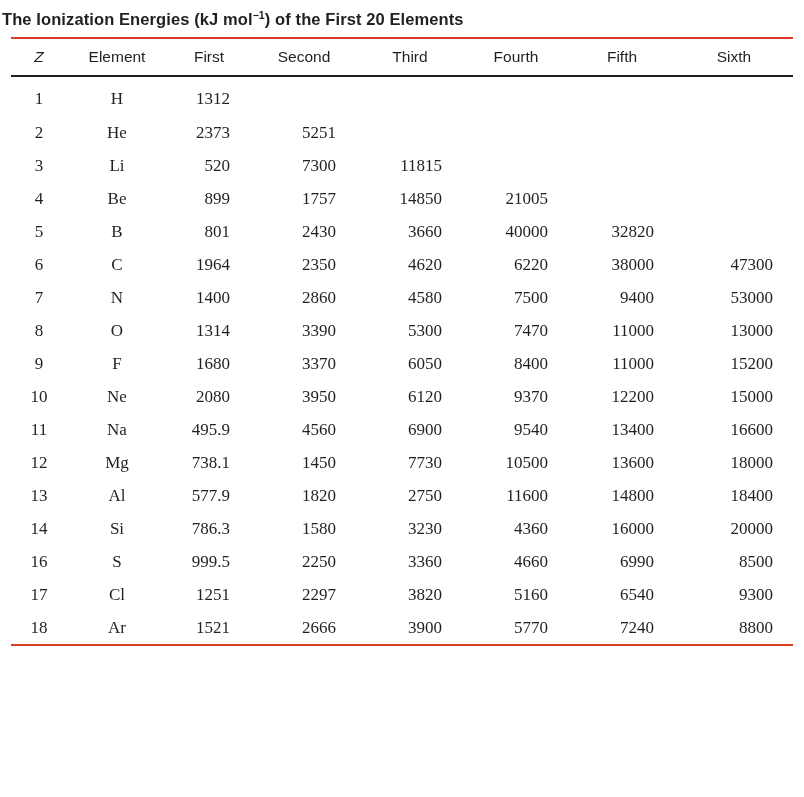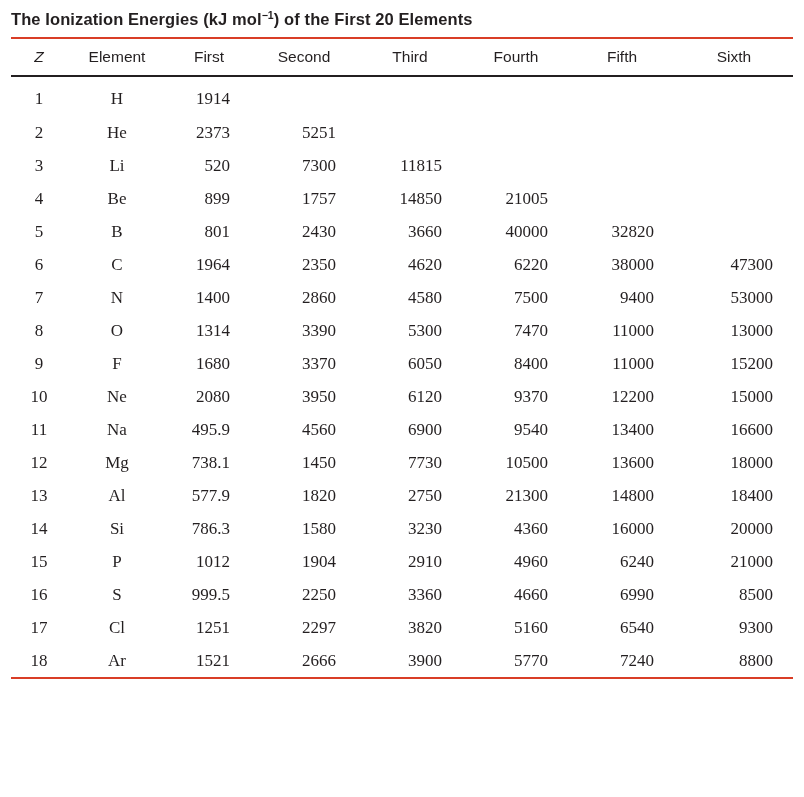--- a/index.html
+++ b/index.html
@@ -15,21 +15,21 @@
     overflow: hidden;
   }
   .page {
     position: relative;
     width: 804px;
     height: 797px;
     box-sizing: border-box;
   }
   
   .title-block {
-    padding: 9px 11px 0 11px;
+    padding: 9px 11px 0 2px;
   }
   .table-title {
     font-family: "Liberation Sans", "DejaVu Sans", sans-serif;
     font-weight: bold;
     font-size: 16.5px;
     line-height: 20px;
     color: #231f20;
     letter-spacing: 0.1px;
     white-space: nowrap;
   }
@@ -143,21 +143,21 @@
         <col class="c-second">
       <col class="c-third">
         <col class="c-fourth">
         <col class="c-fifth">
         <col class="c-sixth">
     </colgroup>
     <tbody id="table-body">
         <tr>
           <td class="z-cell">1</td>
           <td class="el-cell">H</td>
-          <td class="num">1914</td>
+          <td class="num">1312</td>
           <td class="num"></td>
           <td class="num"></td>
           <td class="num"></td>
           <td class="num"></td>
           <td class="num last"></td>
         </tr>
         <tr>
           <td class="z-cell">2</td>
           <td class="el-cell">He</td>
           <td class="num">2373</td>
@@ -266,45 +266,35 @@
           <td class="num">10500</td>
           <td class="num">13600</td>
           <td class="num last">18000</td>
         </tr>
         <tr>
           <td class="z-cell">13</td>
           <td class="el-cell">Al</td>
           <td class="num">577.9</td>
           <td class="num">1820</td>
           <td class="num">2750</td>
-          <td class="num">21300</td>
+          <td class="num">11600</td>
           <td class="num">14800</td>
           <td class="num last">18400</td>
         </tr>
         <tr>
           <td class="z-cell">14</td>
           <td class="el-cell">Si</td>
           <td class="num">786.3</td>
           <td class="num">1580</td>
           <td class="num">3230</td>
           <td class="num">4360</td>
           <td class="num">16000</td>
           <td class="num last">20000</td>
         </tr>
         <tr>
-          <td class="z-cell">15</td>
-          <td class="el-cell">P</td>
-          <td class="num">1012</td>
-          <td class="num">1904</td>
-          <td class="num">2910</td>
-          <td class="num">4960</td>
-          <td class="num">6240</td>
-          <td class="num last">21000</td>
-        </tr>
-        <tr>
           <td class="z-cell">16</td>
           <td class="el-cell">S</td>
           <td class="num">999.5</td>
           <td class="num">2250</td>
           <td class="num">3360</td>
           <td class="num">4660</td>
           <td class="num">6990</td>
           <td class="num last">8500</td>
         </tr>
         <tr>

